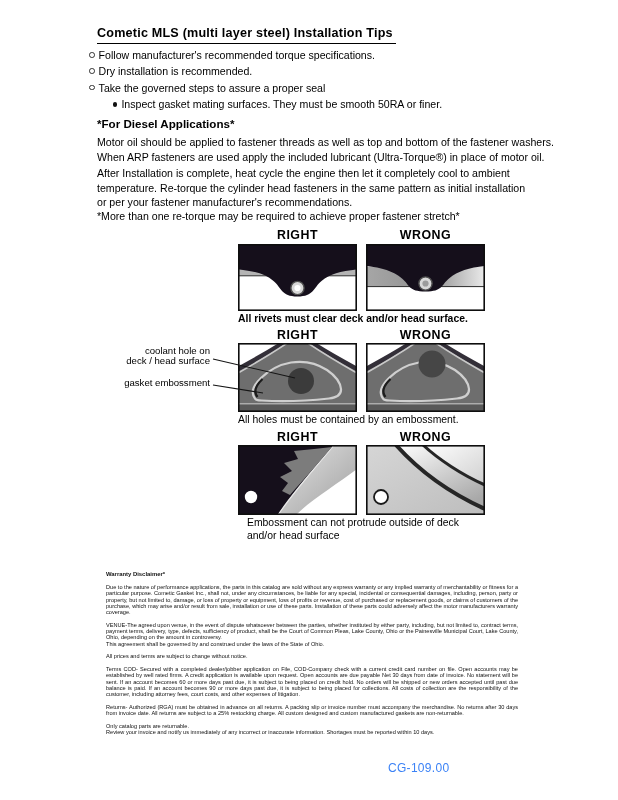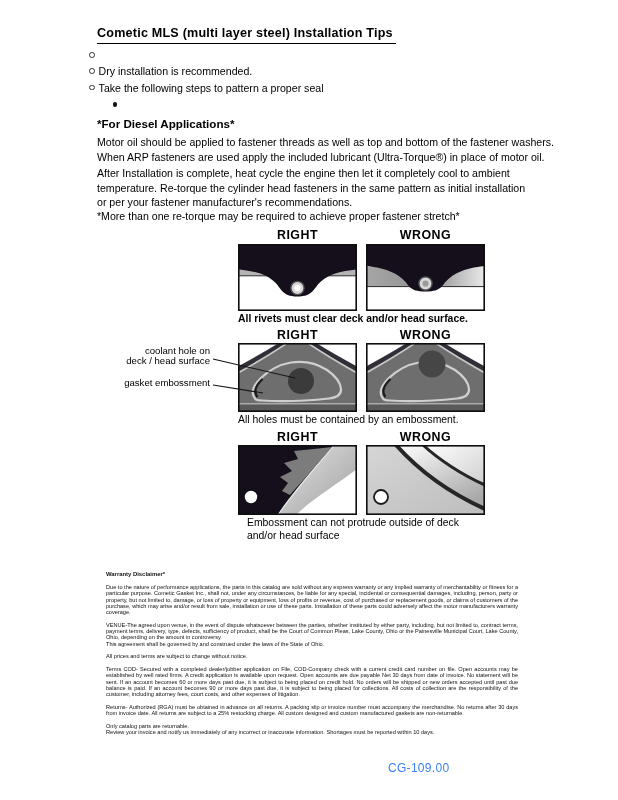--- a/index.html
+++ b/index.html
@@ -36,24 +36,24 @@
   .fp.single{text-align:left;}
   
   .page-num{left:388px;top:761px;font-size:12px;letter-spacing:.3px;color:#3b82f6;}
 </style>
 </head>
 <body>
 
 <div class="abs doc-title">Cometic MLS (multi layer steel) Installation Tips</div>
 
 <div class="abs tips">
-  <div class="tip-line"><span class="bullet-o"></span></div>
+  <div class="tip-line"><span class="bullet-o"></span><span>Follow manufacturer's recommended torque specifications.</span></div>
   <div class="tip-line"><span class="bullet-o"></span><span>Dry installation is recommended.</span></div>
-  <div class="tip-line"><span class="bullet-o"></span><span>Take the following steps to pattern a proper seal</span></div>
-  <div class="tip-line tip-sub"><span class="bullet-f"></span></div>
+  <div class="tip-line"><span class="bullet-o"></span><span>Take the governed steps to assure a proper seal</span></div>
+  <div class="tip-line tip-sub"><span class="bullet-f"></span><span>Inspect gasket mating surfaces.  They must be smooth 50RA or finer.</span></div>
 </div>
 
 <div class="abs sec-heading">*For Diesel Applications*</div>
 <div class="abs body-par p1">Motor oil should be applied to fastener threads as well as top and bottom of the fastener washers.
 When ARP fasteners are used apply the included lubricant (Ultra-Torque®) in place of motor oil.</div>
 <div class="abs body-par p2">After Installation is complete, heat cycle the engine then let it completely cool to ambient
 temperature. Re-torque the cylinder head fasteners in the same pattern as initial installation
 or per your fastener manufacturer's recommendations.</div>
 <div class="abs body-par p3">*More than one re-torque may be required to achieve proper fastener stretch*</div>
 

